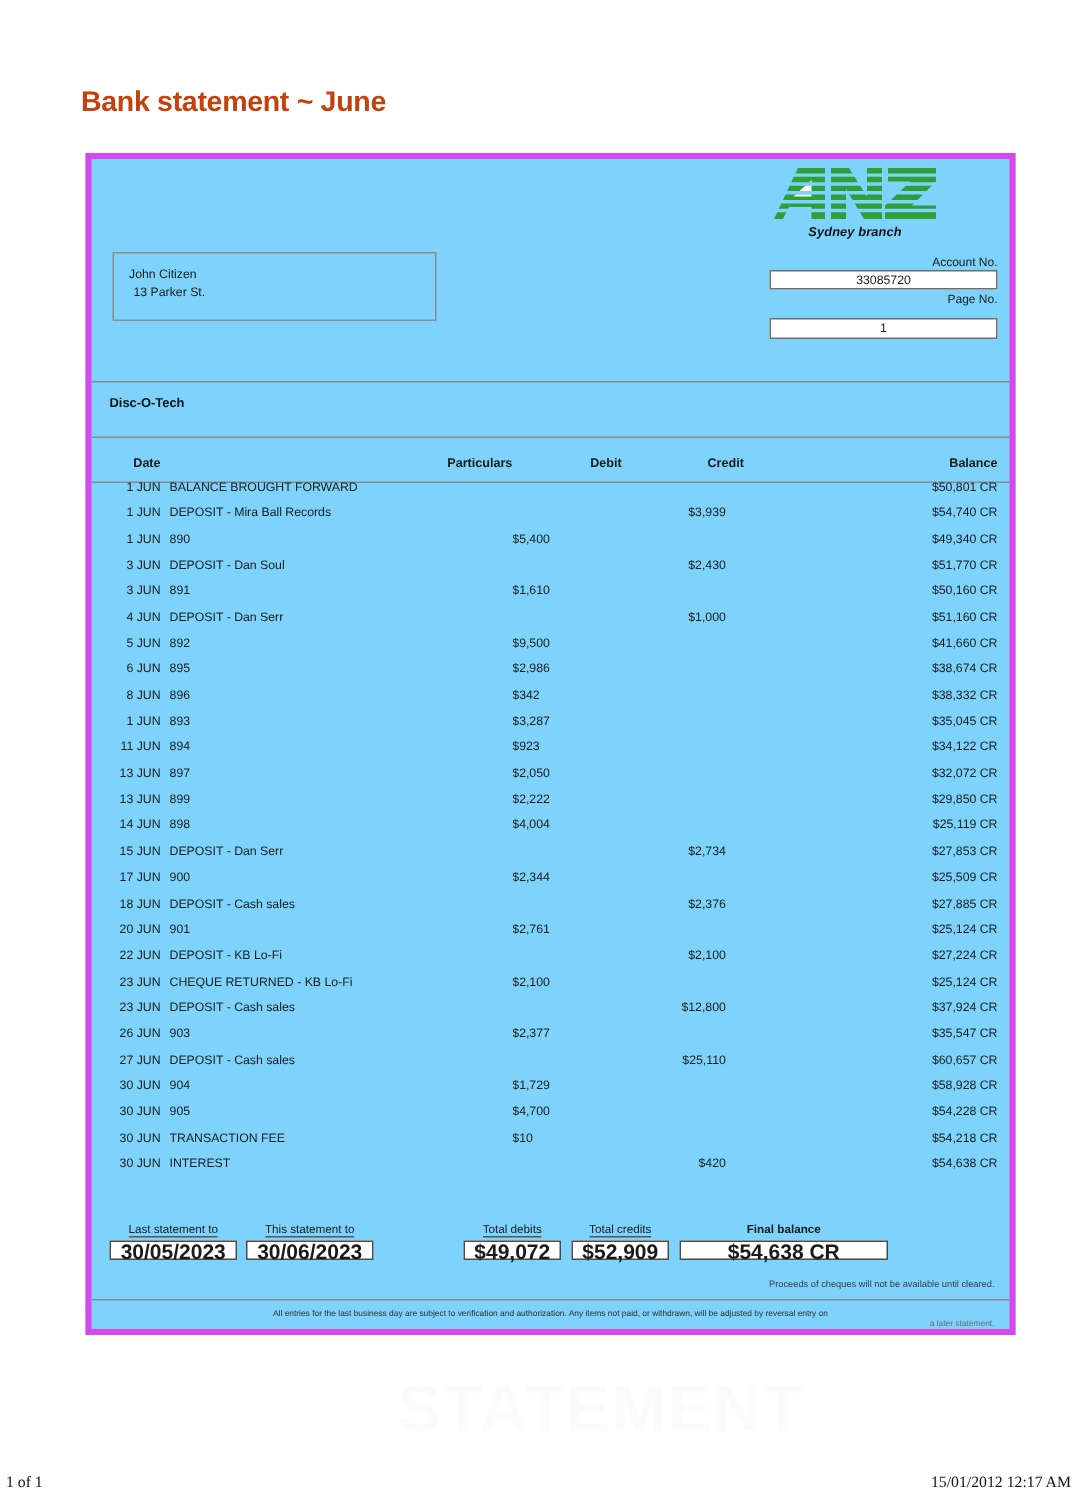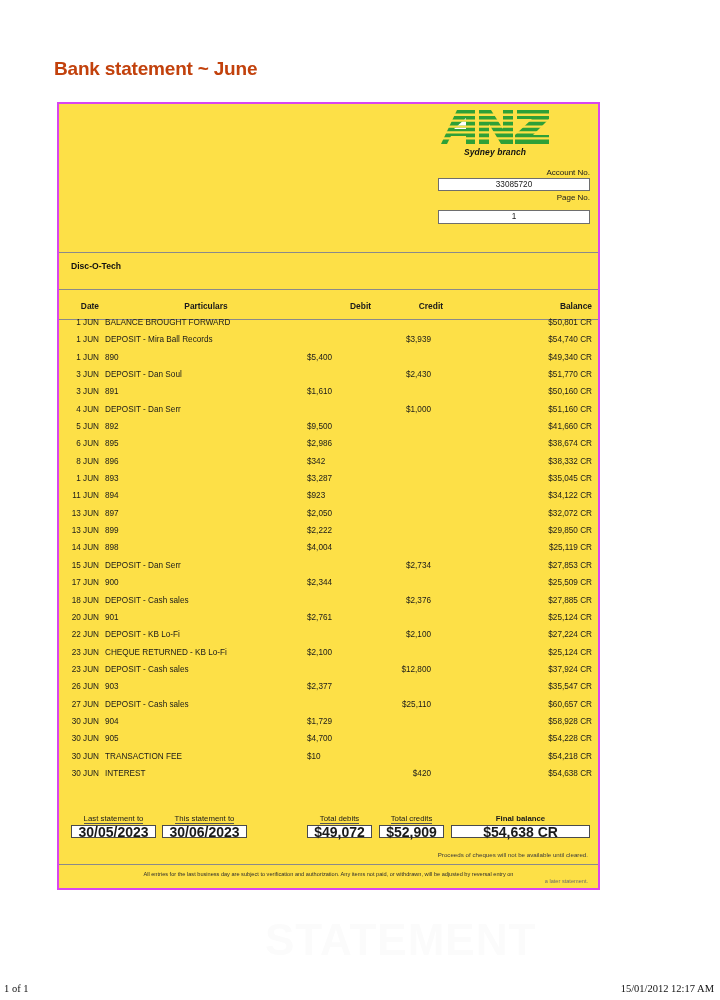--- a/index.html
+++ b/index.html
@@ -26,25 +26,25 @@
     letter-spacing: -0.2px;
     color: #c2410c;
     white-space: nowrap;
   }
 
   
   .statement {
     position: absolute;
     left: 57px;
     top: 102px;
-    width: 543px;
+    width: 620px;
     height: 788px;
-    border: 2px solid #d946ef;
+    border: 4px solid #d946ef;
     box-sizing: border-box;
-    background: #fde047;
+    background: #7dd3fc;
   }
 
   
   .header-zone {
     position: relative;
     height: 148px;
   }
 
   .logo-block {
     position: absolute;
@@ -157,21 +157,21 @@
     height: 16px;
     line-height: 16px;
   }
   col.c-date  { width: 46px; }
   col.c-part  { width: 202px; }
   col.c-debit { width: 68px; }
   col.c-cred  { width: 72px; }
   col.c-bal   { width: 153px; }
 
   .th-date  { text-align: right; padding-right: 6px !important; margin-top: 44px; }
-  .th-part  { text-align: center; }
+  .th-part  { text-align: right; }
   .th-num   { text-align: right; padding-right: 4px !important; }
   .th-bal   { text-align: right; padding-right: 8px !important; }
 
   td.date  { text-align: right; padding-right: 6px !important; }
   td.part  { text-align: left; }
   td.debit { text-align: left; padding-right: 16px !important; }
   td.cred  { text-align: right; padding-right: 16px !important; }
   td.bal   { text-align: right; padding-right: 8px !important; }
 
   
@@ -301,20 +301,24 @@
           <polygon points="25,8 25,19 13,19" fill="#ffffff"></polygon>
 
           <polygon points="38,0 50,0 62,19 62,0 72,0 72,34 60,34 48,14 48,34 38,34"></polygon>
 
           <polygon points="76,0 108,0 108,9 92,25 108,25 108,34 74,34 74,25 91,9 76,9"></polygon>
         </g>
       </svg>
       <div class="logo-sub">Sydney branch</div>
     </div>
 
+    <div class="addr-box">
+      <div class="addr-line">John Citizen</div>
+      <div class="addr-line indent">13 Parker St.</div>
+    </div>
 
     <div class="acct-block">
       <div class="acct-label">Account No.</div>
       <div class="acct-field">33085720</div>
       <div class="acct-label">Page No.</div>
       <div class="acct-field page">1</div>
     </div>
   </div>
 
   <div class="rule r1"></div>

